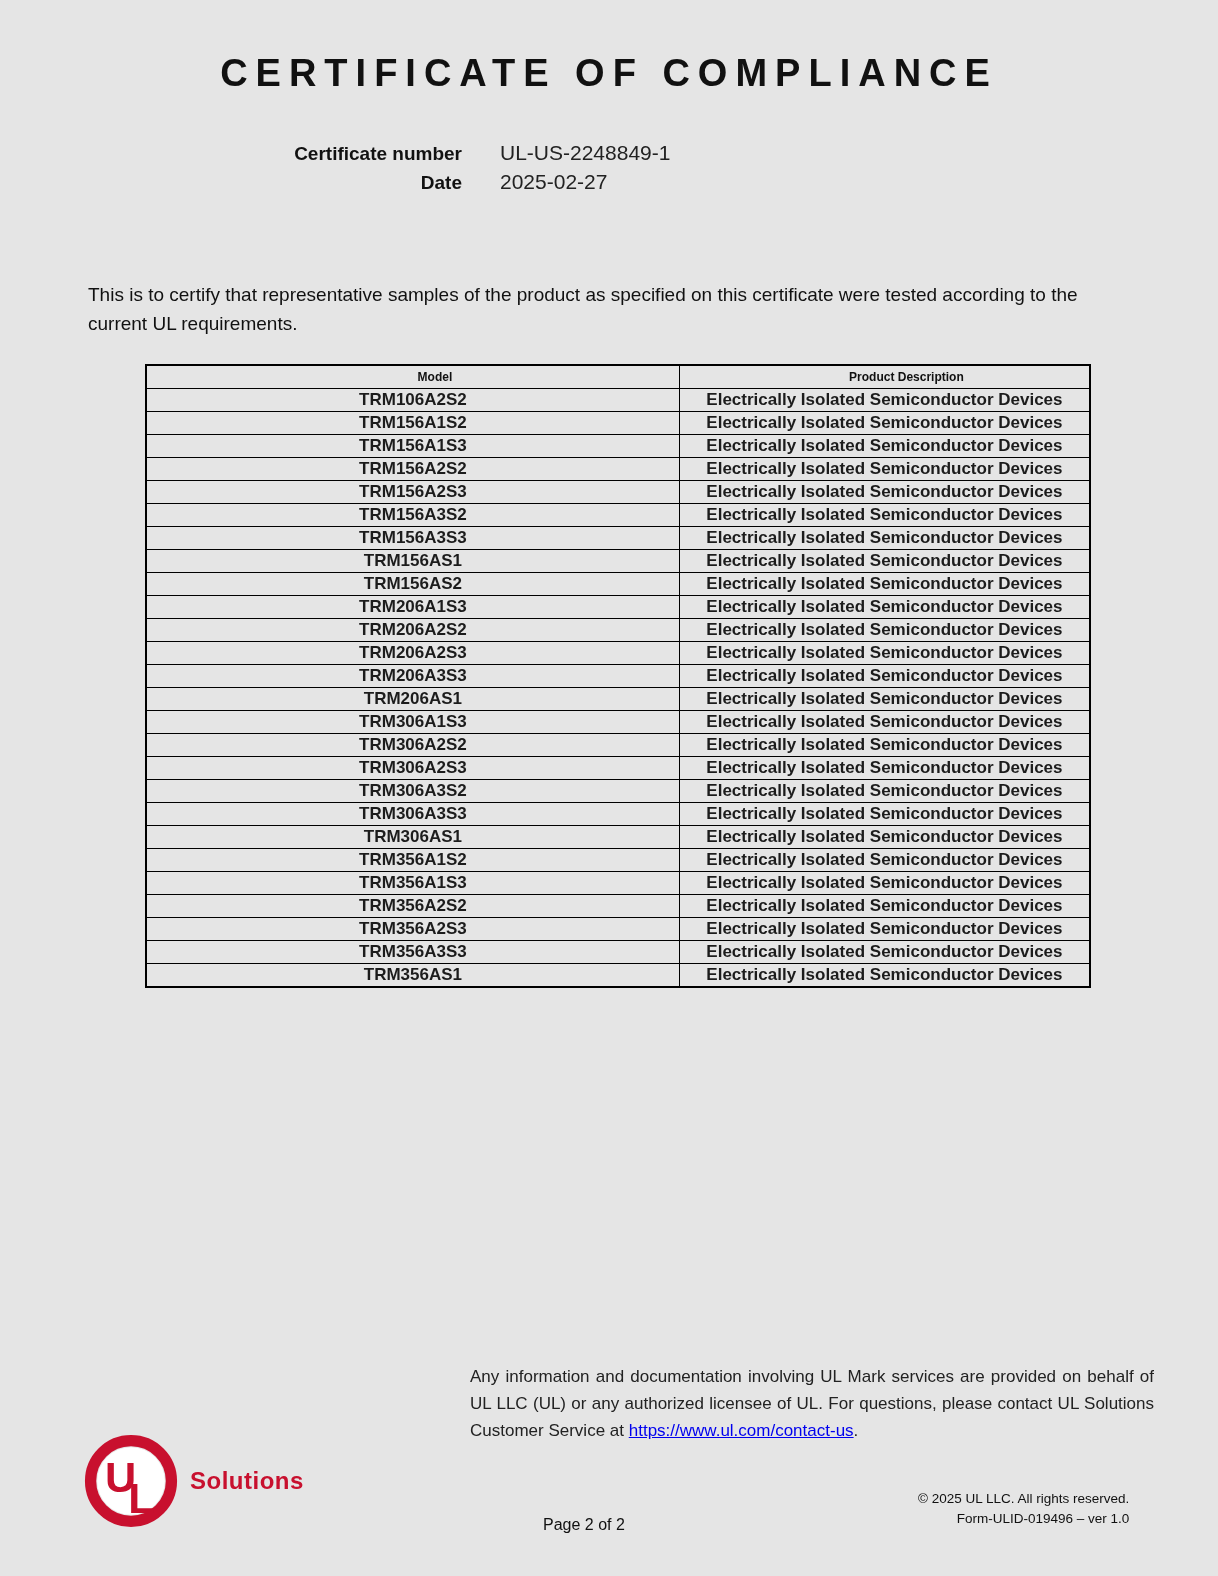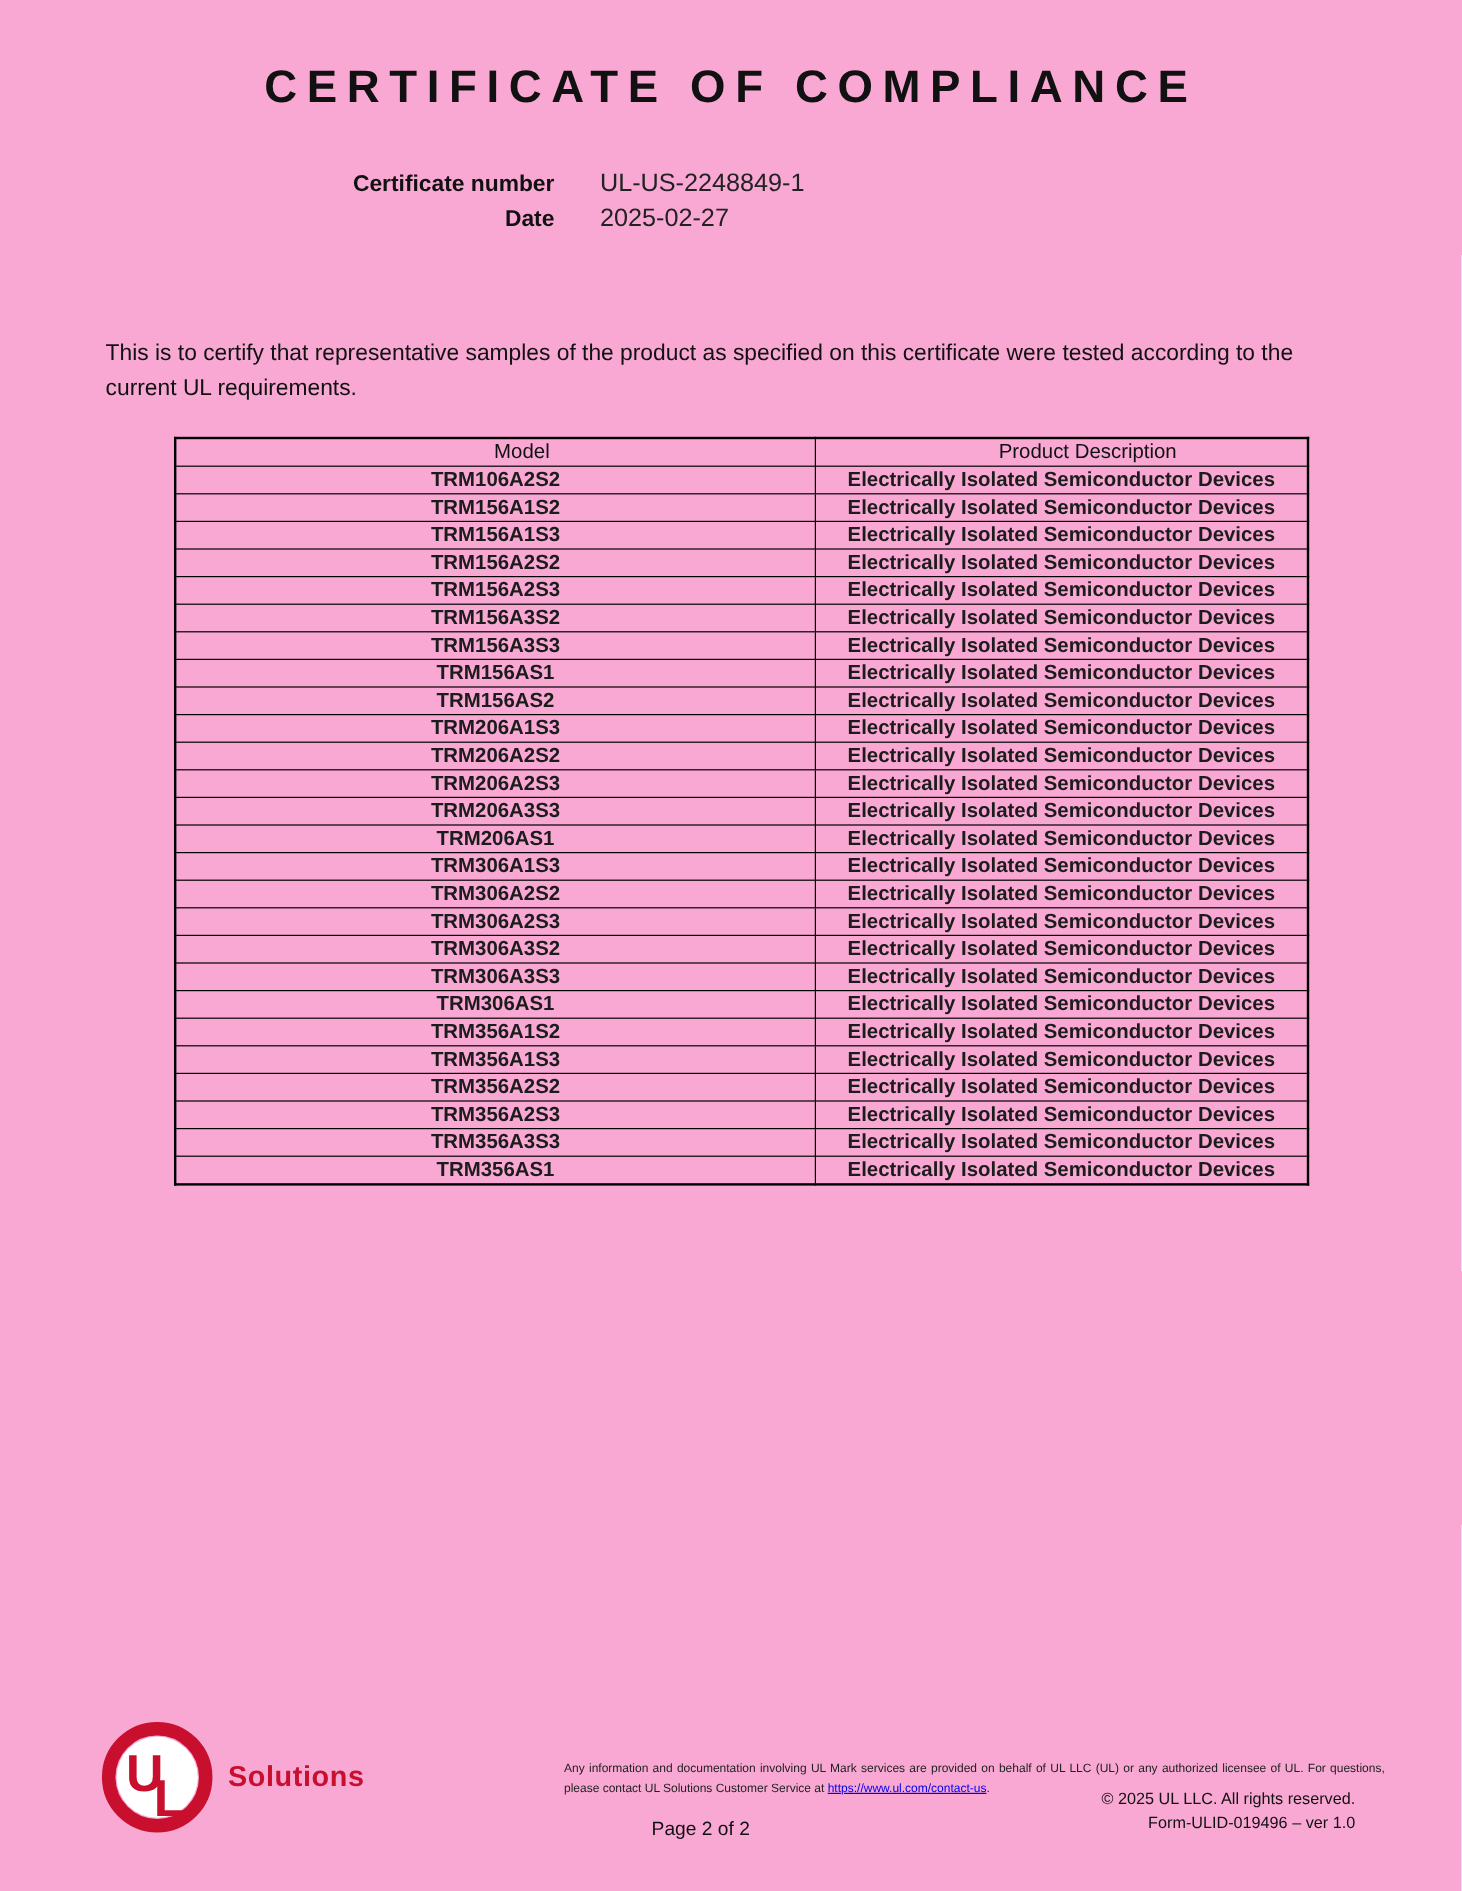--- a/index.html
+++ b/index.html
@@ -5,21 +5,21 @@
   * { margin: 0; padding: 0; box-sizing: border-box; }
   html, body { background: #ffffff; }
   body {
     font-family: "Liberation Sans", sans-serif;
     color: #1a1a1a;
   }
   .page {
     position: relative;
     width: 1218px;
     height: 1576px;
-    background: #f9a8d4;
+    background: #e5e5e5;
     overflow: hidden;
   }
   .title {
     position: absolute;
     top: 52px;
     left: 0;
     width: 100%;
     text-align: center;
     font-size: 38px;
     font-weight: bold;
@@ -70,22 +70,22 @@
   table.models th, table.models td {
     border: 1px solid #000;
     text-align: center;
     vertical-align: middle;
     padding: 1px 4px;
     height: 23px;
     overflow: hidden;
     white-space: nowrap;
   }
   table.models th {
-    font-size: 17px;
-    font-weight: normal;
+    font-size: 12px;
+    font-weight: bold;
     color: #111;
     padding-left: 48px;
   }
   table.models td {
     font-size: 17px;
     color: #1c1c1c;
     font-weight: bold;
   }
   table.models col.model-col { width: 56.5%; }
   table.models col.desc-col { width: 43.5%; }
@@ -101,23 +101,23 @@
   .brand-name {
     margin-left: 12px;
     font-size: 24px;
     font-weight: bold;
     color: #c8102e;
     letter-spacing: 0.5px;
   }
   .legal {
     position: absolute;
     left: 470px;
-    top: 1467px;
+    top: 1363px;
     width: 684px;
-    font-size: 10px;
+    font-size: 17px;
     line-height: 1.6;
     text-align: justify;
     color: #222;
   }
   .legal a {
     color: #0000ee;
     text-decoration: underline;
     cursor: pointer;
   }
   .copyright-block {

